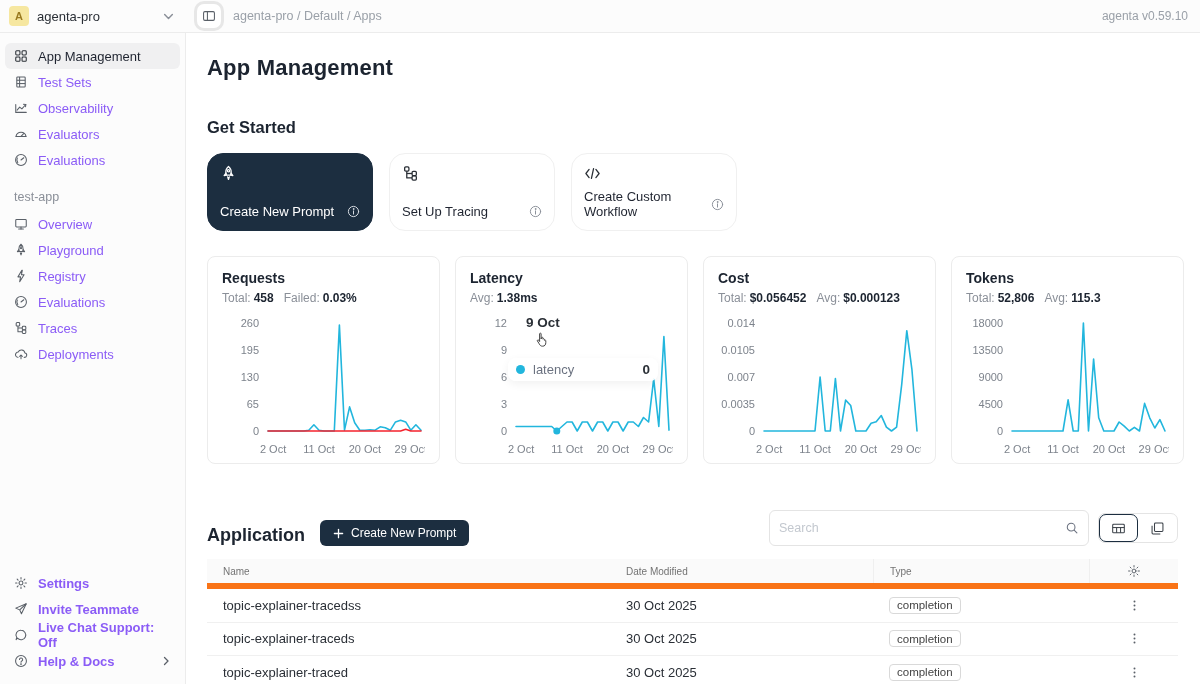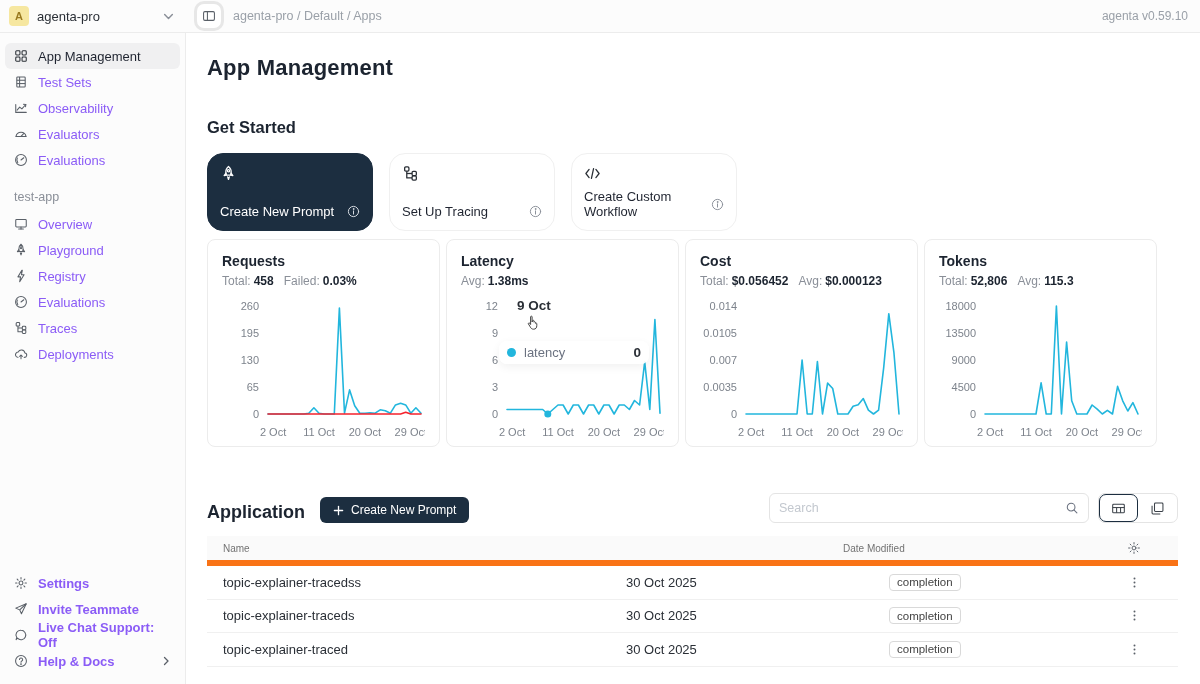--- a/index.html
+++ b/index.html
@@ -43,21 +43,21 @@
   .gs-card { width:166px; height:78px; border-radius:16px; border:1px solid #f0f0f0; background:#fff;
     padding:11px 12px; display:flex; flex-direction:column; justify-content:space-between; cursor:pointer; }
   .gs-card.dark { background:#1c2e40; border-color:#1c2e40; color:#fff; }
   .gs-card .gs-icon { display:flex; color:#2a2f36; }
   .gs-card.dark .gs-icon { color:#fff; }
   .gs-bottom { display:flex; align-items:center; justify-content:space-between; }
   .gs-label { font-size:13px; font-weight:500; }
   .gs-info { display:flex; color:#8a8f98; }
   .gs-card.dark .gs-info { color:#d8dde3; }
 
-  .stats-row { display:flex; gap:6px; margin-top:8px; }
+  .stats-row { display:flex; gap:15px; margin-top:25px; }
   .stat-card { width:233px; height:208px; border:1px solid #ececec; border-radius:8px;
     padding:13px 14px; background:#fff; }
   .stat-title { font-size:14px; font-weight:700; color:#1c2430; }
   .stat-metrics { font-size:12px; color:#8a8f98; margin-top:5px; display:flex; gap:10px; }
   .stat-metrics b { color:#1c2430; font-weight:700; margin-left:3px; }
   .chart-box { margin-top:10px; position:relative; }
   .chart-box svg text.tick { font-size:11px; fill:#7d838c; font-family:"Liberation Sans",sans-serif; }
 
   .chart-tooltip { position:absolute; left:38px; top:6px; width:150px; pointer-events:none; }
   .tt-date { font-size:13.5px; font-weight:600; color:#2a2f36; padding-left:18px; }
@@ -67,21 +67,21 @@
   .tt-dot { width:9px; height:9px; border-radius:50%; background:#22b6dd; margin-right:8px; }
   .tt-val { margin-left:auto; font-size:13.5px; font-weight:600; color:#2a2f36; }
 
   
   .app-header { display:flex; align-items:flex-end; margin-top:46px; }
   .app-title { font-size:18px; font-weight:600; color:#1c2430; }
   .create-btn { margin-left:15px; height:26px; border:none; border-radius:6px; background:#1c2e40;
     color:#fff; font-size:12px; display:flex; align-items:center; gap:7px; padding:0 13px;
     font-family:inherit; cursor:pointer; }
   .app-controls { margin-left:auto; display:flex; align-items:center; gap:9px; }
-  .search-wrap { width:320px; height:30px; border:1px solid #e4e4e4; border-radius:6px; background:#fff;
+  .search-wrap { width:320px; height:36px; border:1px solid #e4e4e4; border-radius:6px; background:#fff;
     display:flex; align-items:center; padding:0 9px; }
   .search-wrap input { border:none; outline:none; flex:1; font-size:12.5px; font-family:inherit; color:#333; }
   .search-wrap input::placeholder { color:#c3c8cf; }
   .search-wrap .icn { color:#6b7280; display:flex; }
   .view-toggle { display:flex; border:1px solid #e4e4e4; border-radius:7px; background:#fff; }
   .vt-btn { width:39px; height:28px; display:flex; align-items:center; justify-content:center;
     color:#3a4048; cursor:pointer; border-radius:7px; }
   .vt-btn.selected { border:1.5px solid #1c2e40; }
 
   .table { margin-top:13px; }
@@ -488,20 +488,21 @@
             </svg>
           </span>
       </div>
     </div>
   </div>
 
   <div class="table">
     <div class="t-row t-head">
       <span class="c-name">Name</span>
       <span class="c-date">Date Modified</span>
+      <span class="c-type">Type</span>
       <span class="c-act">
           <svg width="14" height="14" viewBox="0 0 16 16" fill="none" stroke="currentColor" stroke-width="1.1" stroke-linecap="round">
             <circle cx="8" cy="8" r="2.2"></circle>
             <path d="M8 1.8 V3.4 M8 12.6 V14.2 M1.8 8 H3.4 M12.6 8 H14.2 M3.6 3.6 L4.7 4.7 M11.3 11.3 L12.4 12.4 M12.4 3.6 L11.3 4.7 M4.7 11.3 L3.6 12.4"></path>
           </svg>
         </span>
     </div>
 
     <div class="t-row">
       <span class="c-name">topic-explainer-tracedss</span>

